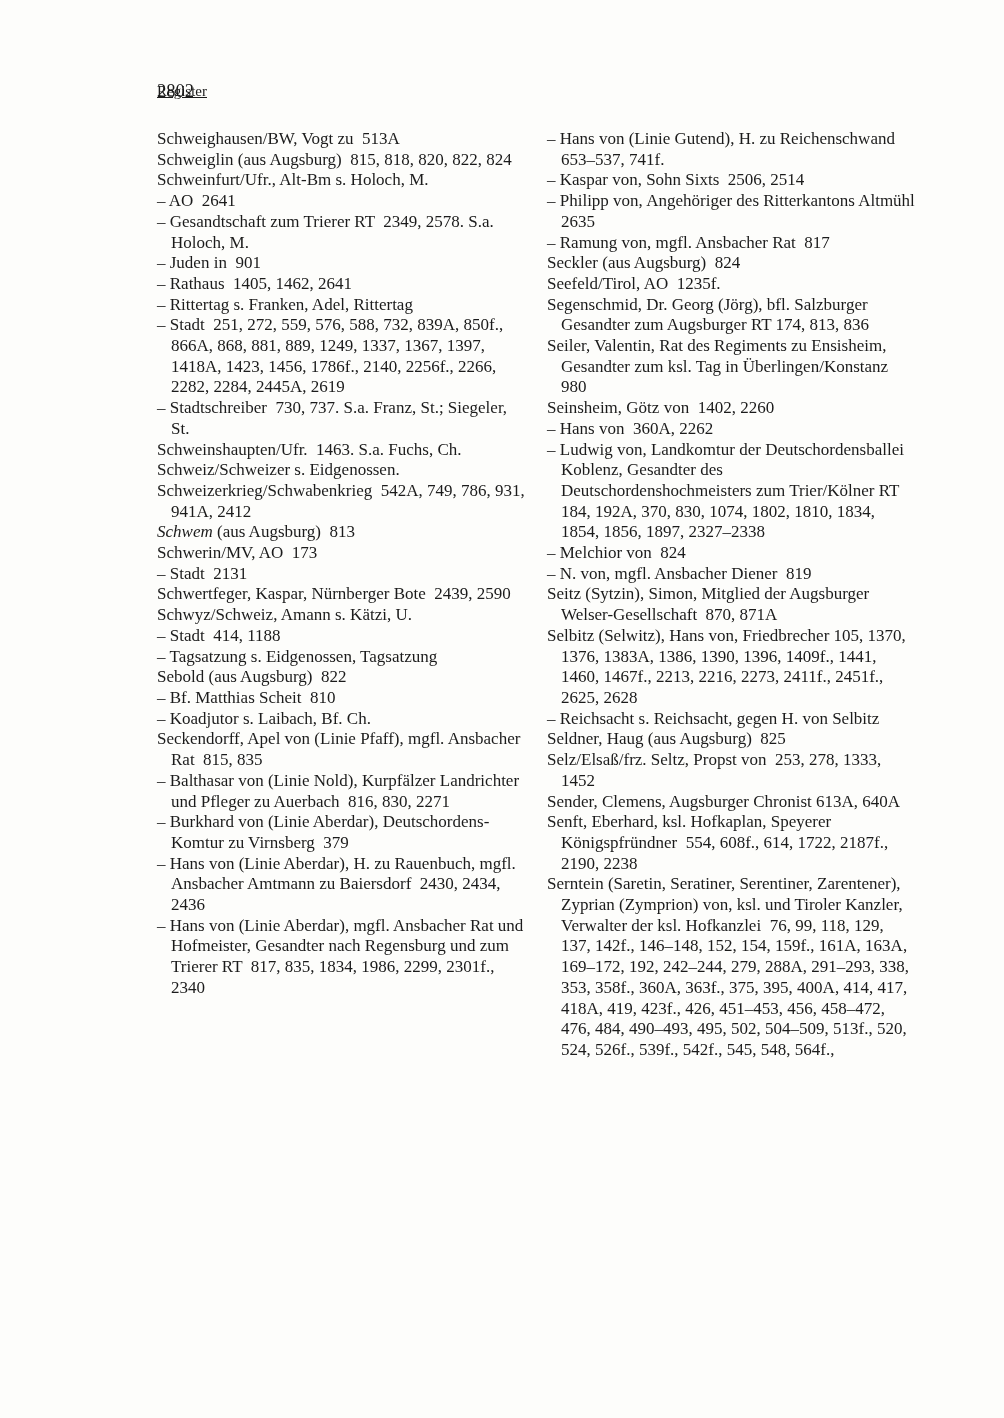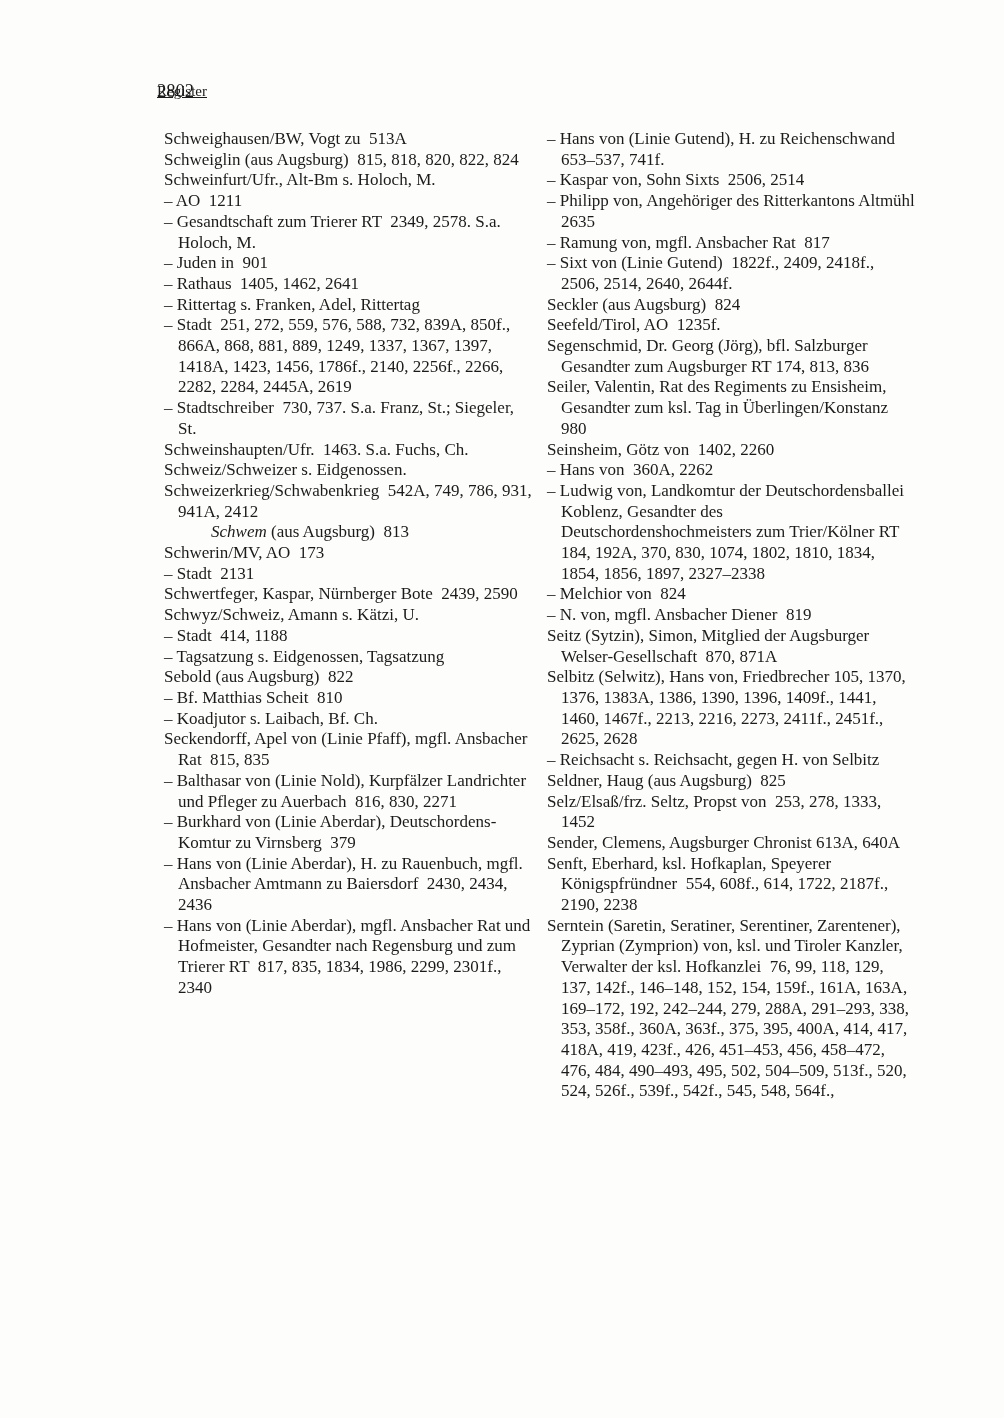--- a/index.html
+++ b/index.html
@@ -39,56 +39,54 @@
     left: 0;
     right: 0;
     top: 0;
     text-align: left;
     font-size: 15px;
     text-decoration: underline;
   }
   .columns {
     display: flex;
     width: 759px;
-    gap: 14px;
+    gap: 21px;
     align-items: flex-start;
-    justify-content: flex-end;
   }
   .col {
     width: 369px;
     flex: 0 0 369px;
   }
   .entry {
     margin: 0;
     padding-left: 14px;
     text-indent: -14px;
     font-size: 17px;
     line-height: 20.7px;
     white-space: pre-wrap;
     text-align: left;
   }
   .entry em {
-    margin-left: 47px;
   }
 </style>
 </head>
 <body>
 
 <div class="page">
   <div class="running-head">
     <span class="page-number">2802</span>
     <span class="head-title">Register</span>
   </div>
 
   <div class="columns">
     <div class="col">
         <p class="entry">Schweighausen/BW, Vogt zu  513A</p>
         <p class="entry">Schweiglin (aus Augsburg)  815, 818, 820, 822, 824</p>
         <p class="entry">Schweinfurt/Ufr., Alt-Bm s. Holoch, M.</p>
-        <p class="entry">– AO  1211</p>
+        <p class="entry">– AO  2641</p>
         <p class="entry">– Gesandtschaft zum Trierer RT  2349, 2578. S.a. Holoch, M.</p>
         <p class="entry">– Juden in  901</p>
         <p class="entry">– Rathaus  1405, 1462, 2641</p>
         <p class="entry">– Rittertag s. Franken, Adel, Rittertag</p>
         <p class="entry">– Stadt  251, 272, 559, 576, 588, 732, 839A, 850f., 866A, 868, 881, 889, 1249, 1337, 1367, 1397, 1418A, 1423, 1456, 1786f., 2140, 2256f., 2266, 2282, 2284, 2445A, 2619</p>
         <p class="entry">– Stadtschreiber  730, 737. S.a. Franz, St.; Siegeler, St.</p>
         <p class="entry">Schweinshaupten/Ufr.  1463. S.a. Fuchs, Ch.</p>
         <p class="entry">Schweiz/Schweizer s. Eidgenossen.</p>
         <p class="entry">Schweizerkrieg/Schwabenkrieg  542A, 749, 786, 931, 941A, 2412</p>
         <p class="entry"><em>Schwem</em> (aus Augsburg)  813</p>
@@ -105,21 +103,20 @@
         <p class="entry">– Balthasar von (Linie Nold), Kurpfälzer Landrichter und Pfleger zu Auerbach  816, 830, 2271</p>
         <p class="entry">– Burkhard von (Linie Aberdar), Deutschordens-Komtur zu Virnsberg  379</p>
         <p class="entry">– Hans von (Linie Aberdar), H. zu Rauenbuch, mgfl. Ansbacher Amtmann zu Baiersdorf  2430, 2434, 2436</p>
         <p class="entry">– Hans von (Linie Aberdar), mgfl. Ansbacher Rat und Hofmeister, Gesandter nach Regensburg und zum Trierer RT  817, 835, 1834, 1986, 2299, 2301f., 2340</p>
       </div>
     <div class="col">
         <p class="entry">– Hans von (Linie Gutend), H. zu Reichenschwand  653–537, 741f.</p>
         <p class="entry">– Kaspar von, Sohn Sixts  2506, 2514</p>
         <p class="entry">– Philipp von, Angehöriger des Ritterkantons Altmühl  2635</p>
         <p class="entry">– Ramung von, mgfl. Ansbacher Rat  817</p>
-        <p class="entry">– Sixt von (Linie Gutend)  1822f., 2409, 2418f., 2506, 2514, 2640, 2644f.</p>
         <p class="entry">Seckler (aus Augsburg)  824</p>
         <p class="entry">Seefeld/Tirol, AO  1235f.</p>
         <p class="entry">Segenschmid, Dr. Georg (Jörg), bfl. Salzburger Gesandter zum Augsburger RT 174, 813, 836</p>
         <p class="entry">Seiler, Valentin, Rat des Regiments zu Ensisheim, Gesandter zum ksl. Tag in Überlingen/Konstanz  980</p>
         <p class="entry">Seinsheim, Götz von  1402, 2260</p>
         <p class="entry">– Hans von  360A, 2262</p>
         <p class="entry">– Ludwig von, Landkomtur der Deutschordensballei Koblenz, Gesandter des Deutschordenshochmeisters zum Trier/Kölner RT 184, 192A, 370, 830, 1074, 1802, 1810, 1834, 1854, 1856, 1897, 2327–2338</p>
         <p class="entry">– Melchior von  824</p>
         <p class="entry">– N. von, mgfl. Ansbacher Diener  819</p>
         <p class="entry">Seitz (Sytzin), Simon, Mitglied der Augsburger Welser-Gesellschaft  870, 871A</p>

